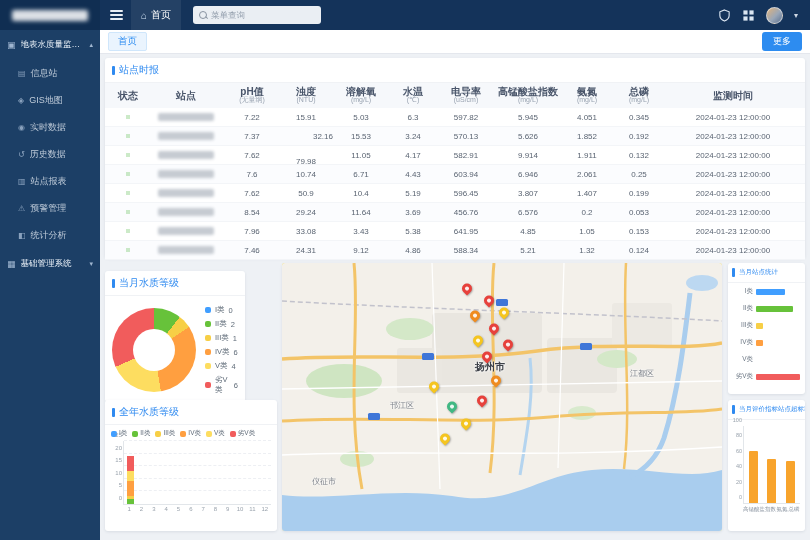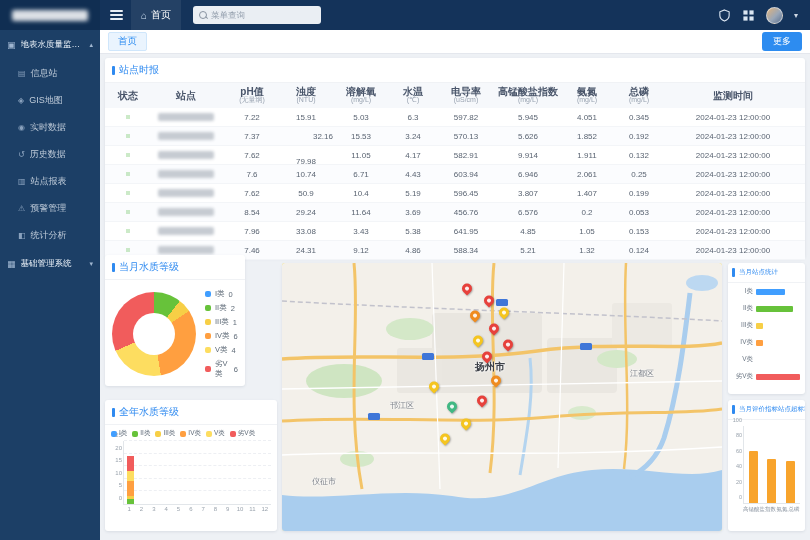--- a/index.html
+++ b/index.html
@@ -52,21 +52,21 @@
   .thead{display:flex;align-items:center;background:#f6f8fb;height:25px;padding:0 4px}
   .th{text-align:center;flex:none}
   .th-name{font-size:10px;color:#49556a;font-weight:bold;line-height:9px}
   .th-unit{font-size:7px;color:#98a2b0;line-height:8px}
   .tr{display:flex;align-items:center;height:19px;padding:0 4px;border-bottom:1px solid #f3f5f8;font-size:8px;color:#5a6472}
   .tr.alt{background:#fbfcfe}
   .td{text-align:center;flex:none}
   .dot{width:8px;height:8px;border-radius:50%;background:#49b33b;box-shadow:0 0 0 2px rgba(73,179,59,.28);margin:0 auto}
   .site-blob{width:56px;height:8px;background:#c6cbd2;border-radius:2px;filter:blur(1.5px);margin:0 auto}
   
-  .dpanel{left:5px;top:201px;width:140px;height:131px}
+  .dpanel{left:5px;top:217px;width:140px;height:131px}
   .donut-wrap{display:flex;align-items:center;gap:9px;padding:9px 7px}
   .donut{width:84px;height:84px;border-radius:50%;position:relative;flex:none;background:#eee}
   .donut::after{content:"";position:absolute;inset:21px;background:#fff;border-radius:50%}
   .dlegend{display:flex;flex-direction:column;gap:4px}
   .litem{display:flex;align-items:center;gap:4px;font-size:7.5px;color:#5f6b78;cursor:pointer}
   .ldot{width:6px;height:6px;border-radius:2px;flex:none}
   
   .apanel{left:5px;top:346px;width:172px;height:131px}
   .alegend{display:flex;gap:5px;padding:4px 5px 0 6px;font-size:6.5px;color:#6b7683;white-space:nowrap}
   .alegend .litem{gap:2px;font-size:6.5px}

